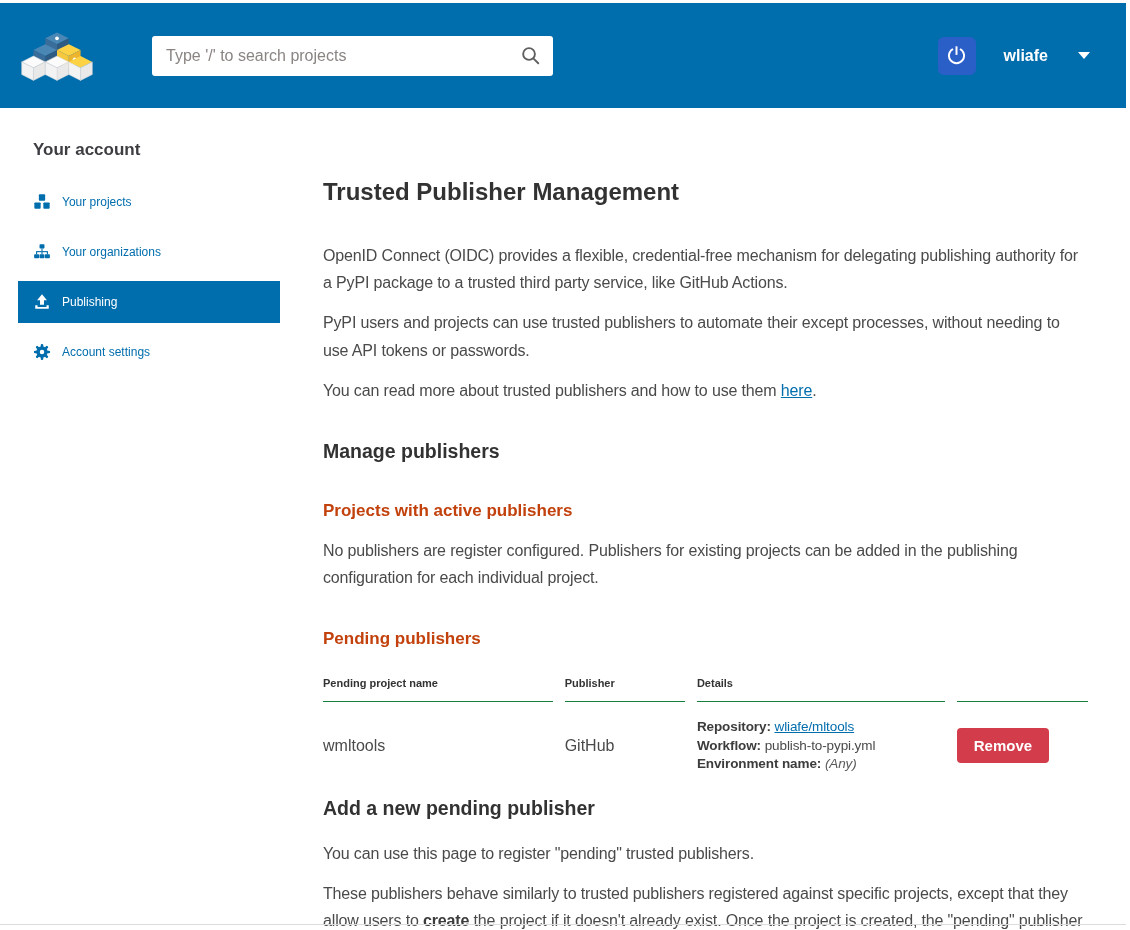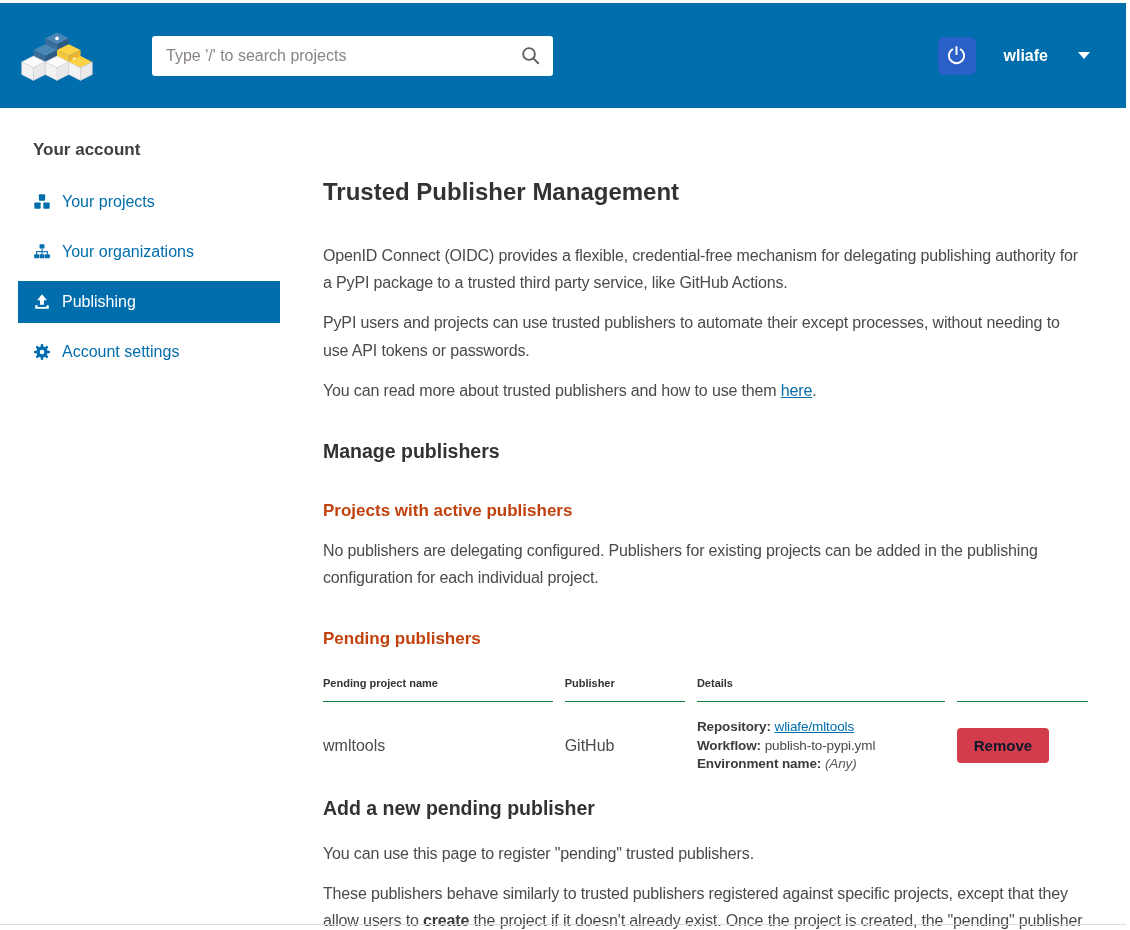--- a/index.html
+++ b/index.html
@@ -32,22 +32,22 @@
     display:flex; align-items:center; justify-content:center;
   }
   .username { color:#fff; font-weight:700; font-size:16px; }
   .caret { width:0; height:0; border-left:6px solid transparent; border-right:6px solid transparent; border-top:7px solid #fff; margin-left:2px; }
 
   
   .layout { display:flex; align-items:flex-start; }
   aside.sidebar { width:280px; flex:0 0 280px; padding:30px 0 0 18px; }
   .side-heading { margin:2px 0 21px 15px; font-size:17px; font-weight:700; color:#3e3d42; }
   .nav-item {
-    display:flex; align-items:flex-start; gap:11px; padding:12px 15px; margin-bottom:8px;
-    color:#006dad; font-size:16px; cursor:pointer; border-radius:0;
+    display:flex; align-items:center; gap:11px; padding:12px 15px; margin-bottom:8px;
+    color:#006dad; font-size:12px; cursor:pointer; border-radius:0;
   }
   .nav-item .icn { width:18px; height:18px; flex:0 0 auto; display:block; }
   .nav-item svg { fill:currentColor; display:block; }
   .nav-item.active { background:#006dad; color:#fff; }
 
   main.content-col { flex:1 1 auto; padding:70px 38px 0 43px; min-width:0; }
   .content { max-width:770px; }
   .content h1 { font-size:24px; font-weight:700; color:#323232; margin:0 0 36px; }
   .content h2 { font-size:19.5px; font-weight:700; color:#323232; margin:36px 0 20px; }
   .content h3 { font-size:17px; font-weight:700; color:#c2410c; margin:38px 0 16px; }
@@ -61,21 +61,21 @@
   .pub-table th {
     text-align:left; font-size:11px; font-weight:700; color:#333;
     padding:12px 0 12px; border-bottom:1px solid #15803d;
   }
   .pub-table td { padding:16px 0 10px; vertical-align:middle; font-size:16px; color:#4a4a4a; }
   .detail-line { font-size:13.5px; line-height:1.35; color:#4a4a4a; letter-spacing:-0.1px; }
   .detail-line b { color:#3c3c3c; }
   .detail-line a { color:#006dad; text-decoration:underline; }
   .detail-line .any { font-style:italic; color:#5a5a5a; }
   .remove-btn {
-    background:#d23c4b; color:#0f172a; border:none; border-radius:4px;
+    background:#d23c4b; color:#ffffff; border:none; border-radius:4px;
     padding:9px 17px; font-size:15px; font-weight:700; cursor:pointer;
     font-family:"Liberation Sans","DejaVu Sans",sans-serif;
   }
 
   .bottom-rule { position:absolute; left:0; right:0; top:924px; border-top:1px solid #dcdcdc; }
 </style>
 </head>
 <body>
 
 <div class="page">
@@ -192,21 +192,21 @@
       <div class="content">
         <h1>Trusted Publisher Management</h1>
 
         <p>OpenID Connect (OIDC) provides a flexible, credential-free mechanism for delegating publishing authority for a PyPI package to a trusted third party service, like GitHub Actions.</p>
         <p>PyPI users and projects can use trusted publishers to automate their except processes, without needing to use API tokens or passwords.</p>
         <p><span>You can read more about trusted publishers and how to use them </span><a>here</a><span>.</span></p>
 
         <h2>Manage publishers</h2>
 
         <h3>Projects with active publishers</h3>
-        <p>No publishers are delegating configured. Publishers for existing projects can be added in the publishing configuration for each individual project.</p>
+        <p>No publishers are register configured. Publishers for existing projects can be added in the publishing configuration for each individual project.</p>
 
         <h3>Pending publishers</h3>
 
         <table class="pub-table">
           <colgroup>
             <col style="width:31.5%">
               <col style="width:16.5%">
               <col style="width:34%">
               <col style="width:18%">
           </colgroup>

